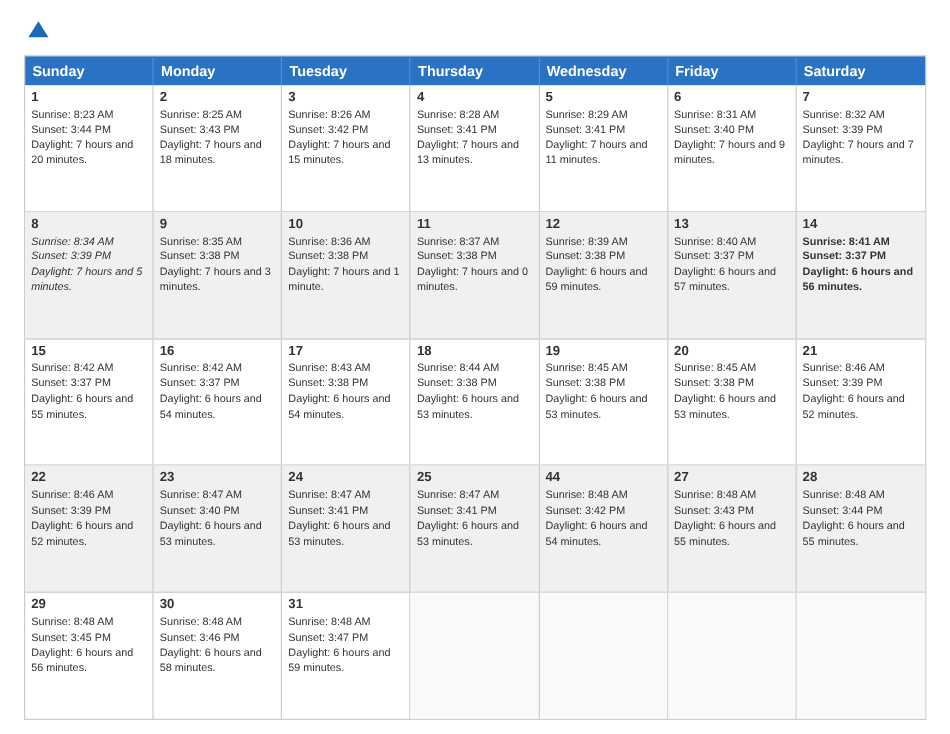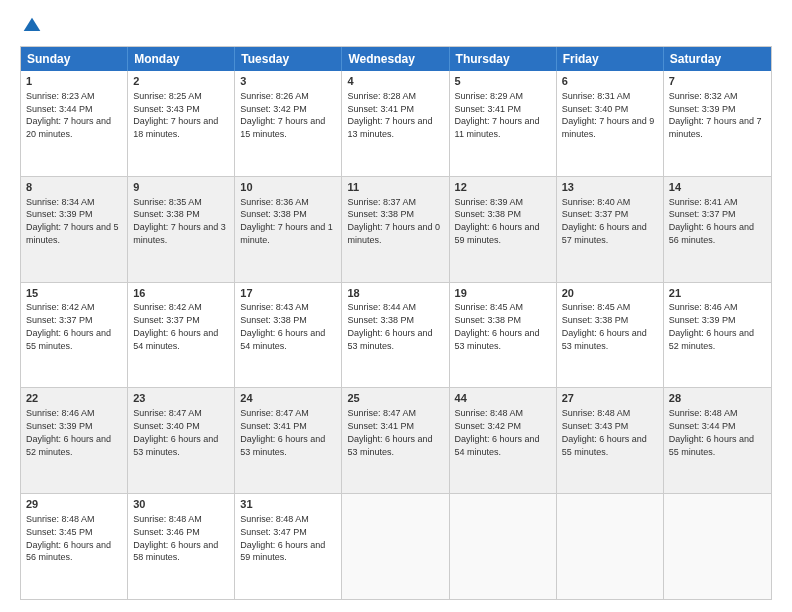--- a/index.html
+++ b/index.html
@@ -129,22 +129,22 @@
       <div class="month-title"></div>
       <div class="location"></div>
     </div>
   </div>
 
   <div class="calendar">
     <div class="cal-header" id="cal-header">
         <div class="cal-header-cell">Sunday</div>
         <div class="cal-header-cell">Monday</div>
         <div class="cal-header-cell">Tuesday</div>
+        <div class="cal-header-cell">Thursday</div>
         <div class="cal-header-cell">Wednesday</div>
-        <div class="cal-header-cell">Thursday</div>
         <div class="cal-header-cell">Friday</div>
         <div class="cal-header-cell">Saturday</div>
       </div>
     <div class="cal-body" id="cal-body">
         <div class="cal-row">
           <div class="cal-cell"><span class="day-num">1</span><span class="cell-text" style="white-space: pre-line;">Sunrise: 8:23 AM
 Sunset: 3:44 PM
 Daylight: 7 hours and 20 minutes.</span></div>
           <div class="cal-cell"><span class="day-num">2</span><span class="cell-text" style="white-space: pre-line;">Sunrise: 8:25 AM
 Sunset: 3:43 PM
@@ -159,39 +159,39 @@
 Sunset: 3:41 PM
 Daylight: 7 hours and 11 minutes.</span></div>
           <div class="cal-cell"><span class="day-num">6</span><span class="cell-text" style="white-space: pre-line;">Sunrise: 8:31 AM
 Sunset: 3:40 PM
 Daylight: 7 hours and 9 minutes.</span></div>
           <div class="cal-cell"><span class="day-num">7</span><span class="cell-text" style="white-space: pre-line;">Sunrise: 8:32 AM
 Sunset: 3:39 PM
 Daylight: 7 hours and 7 minutes.</span></div>
         </div>
         <div class="cal-row shaded">
-          <div class="cal-cell"><span class="day-num">8</span><span class="cell-text" style="white-space: pre-line;">Sunrise: 8:34 AM
+          <div class="cal-cell"><span class="day-num">8</span><span class="cell-text" style="white-space: pre-line; font-style: italic;">Sunrise: 8:34 AM
 Sunset: 3:39 PM
 Daylight: 7 hours and 5 minutes.</span></div>
           <div class="cal-cell"><span class="day-num">9</span><span class="cell-text" style="white-space: pre-line;">Sunrise: 8:35 AM
 Sunset: 3:38 PM
 Daylight: 7 hours and 3 minutes.</span></div>
           <div class="cal-cell"><span class="day-num">10</span><span class="cell-text" style="white-space: pre-line;">Sunrise: 8:36 AM
 Sunset: 3:38 PM
 Daylight: 7 hours and 1 minute.</span></div>
           <div class="cal-cell"><span class="day-num">11</span><span class="cell-text" style="white-space: pre-line;">Sunrise: 8:37 AM
 Sunset: 3:38 PM
 Daylight: 7 hours and 0 minutes.</span></div>
           <div class="cal-cell"><span class="day-num">12</span><span class="cell-text" style="white-space: pre-line;">Sunrise: 8:39 AM
 Sunset: 3:38 PM
 Daylight: 6 hours and 59 minutes.</span></div>
           <div class="cal-cell"><span class="day-num">13</span><span class="cell-text" style="white-space: pre-line;">Sunrise: 8:40 AM
 Sunset: 3:37 PM
 Daylight: 6 hours and 57 minutes.</span></div>
-          <div class="cal-cell"><span class="day-num">14</span><span class="cell-text" style="white-space: pre-line;">Sunrise: 8:41 AM
+          <div class="cal-cell"><span class="day-num">14</span><span class="cell-text" style="white-space: pre-line; font-weight: bold;">Sunrise: 8:41 AM
 Sunset: 3:37 PM
 Daylight: 6 hours and 56 minutes.</span></div>
         </div>
         <div class="cal-row">
           <div class="cal-cell"><span class="day-num">15</span><span class="cell-text" style="white-space: pre-line;">Sunrise: 8:42 AM
 Sunset: 3:37 PM
 Daylight: 6 hours and 55 minutes.</span></div>
           <div class="cal-cell"><span class="day-num">16</span><span class="cell-text" style="white-space: pre-line;">Sunrise: 8:42 AM
 Sunset: 3:37 PM
 Daylight: 6 hours and 54 minutes.</span></div>

